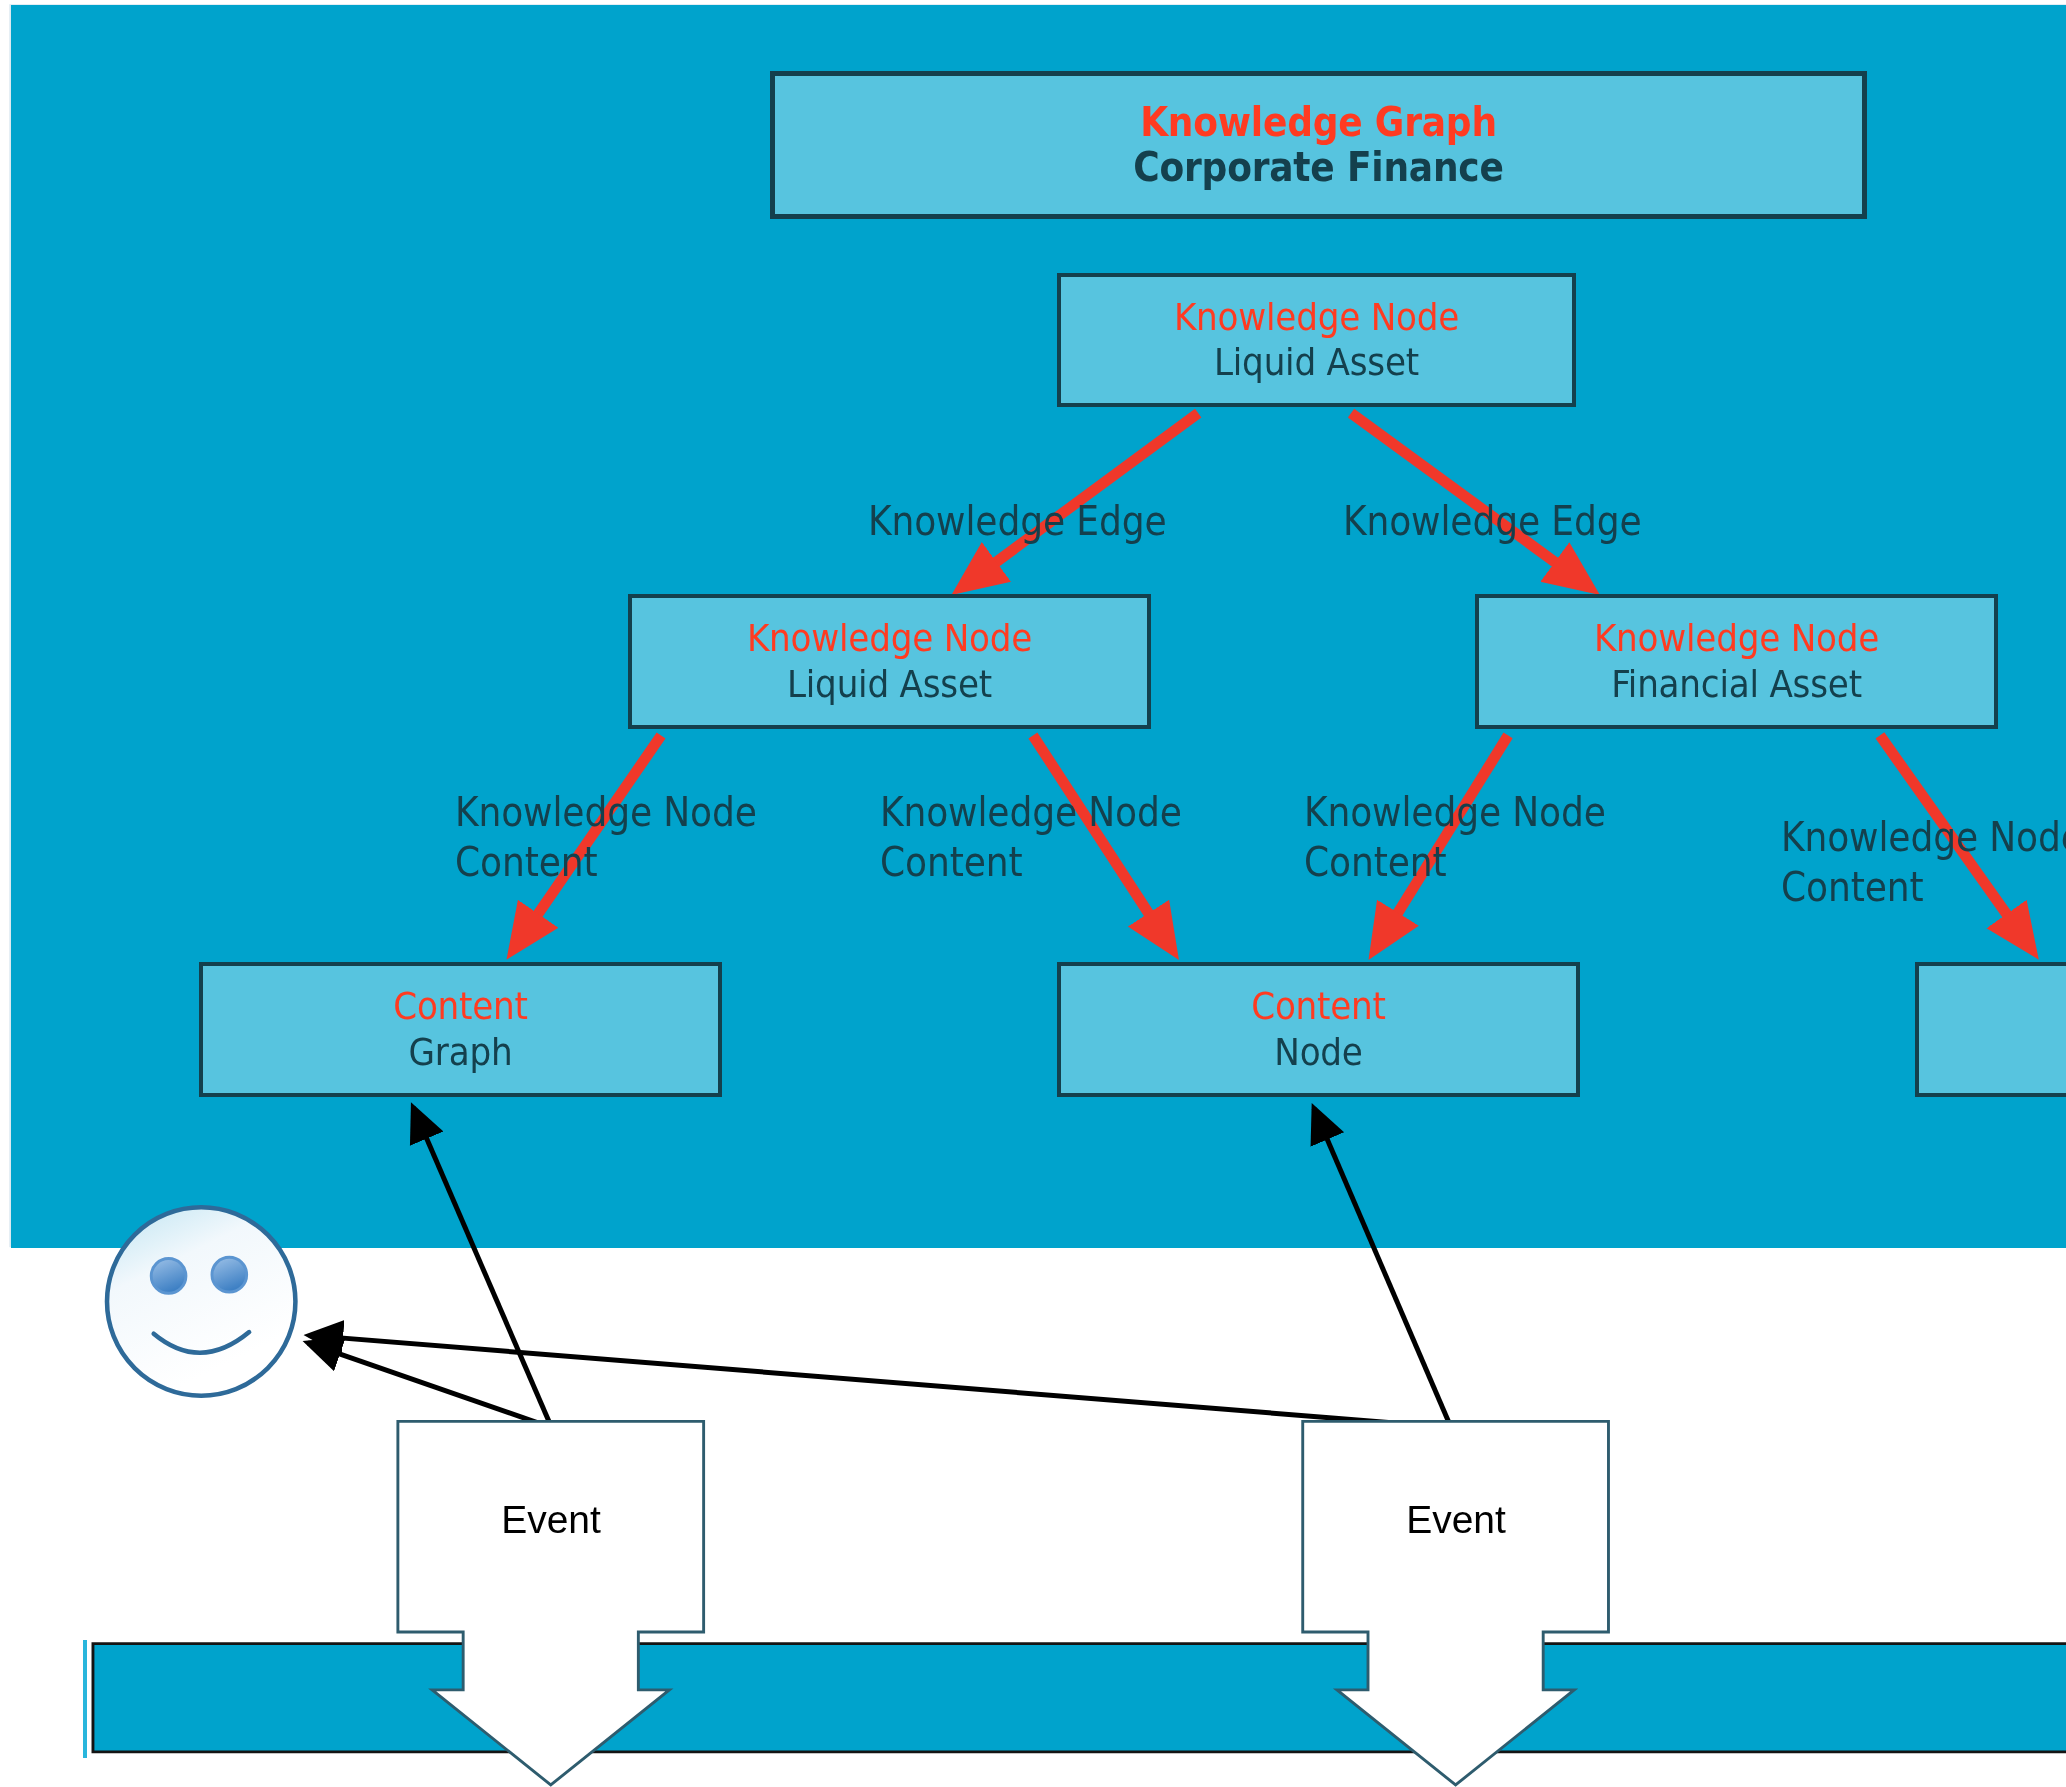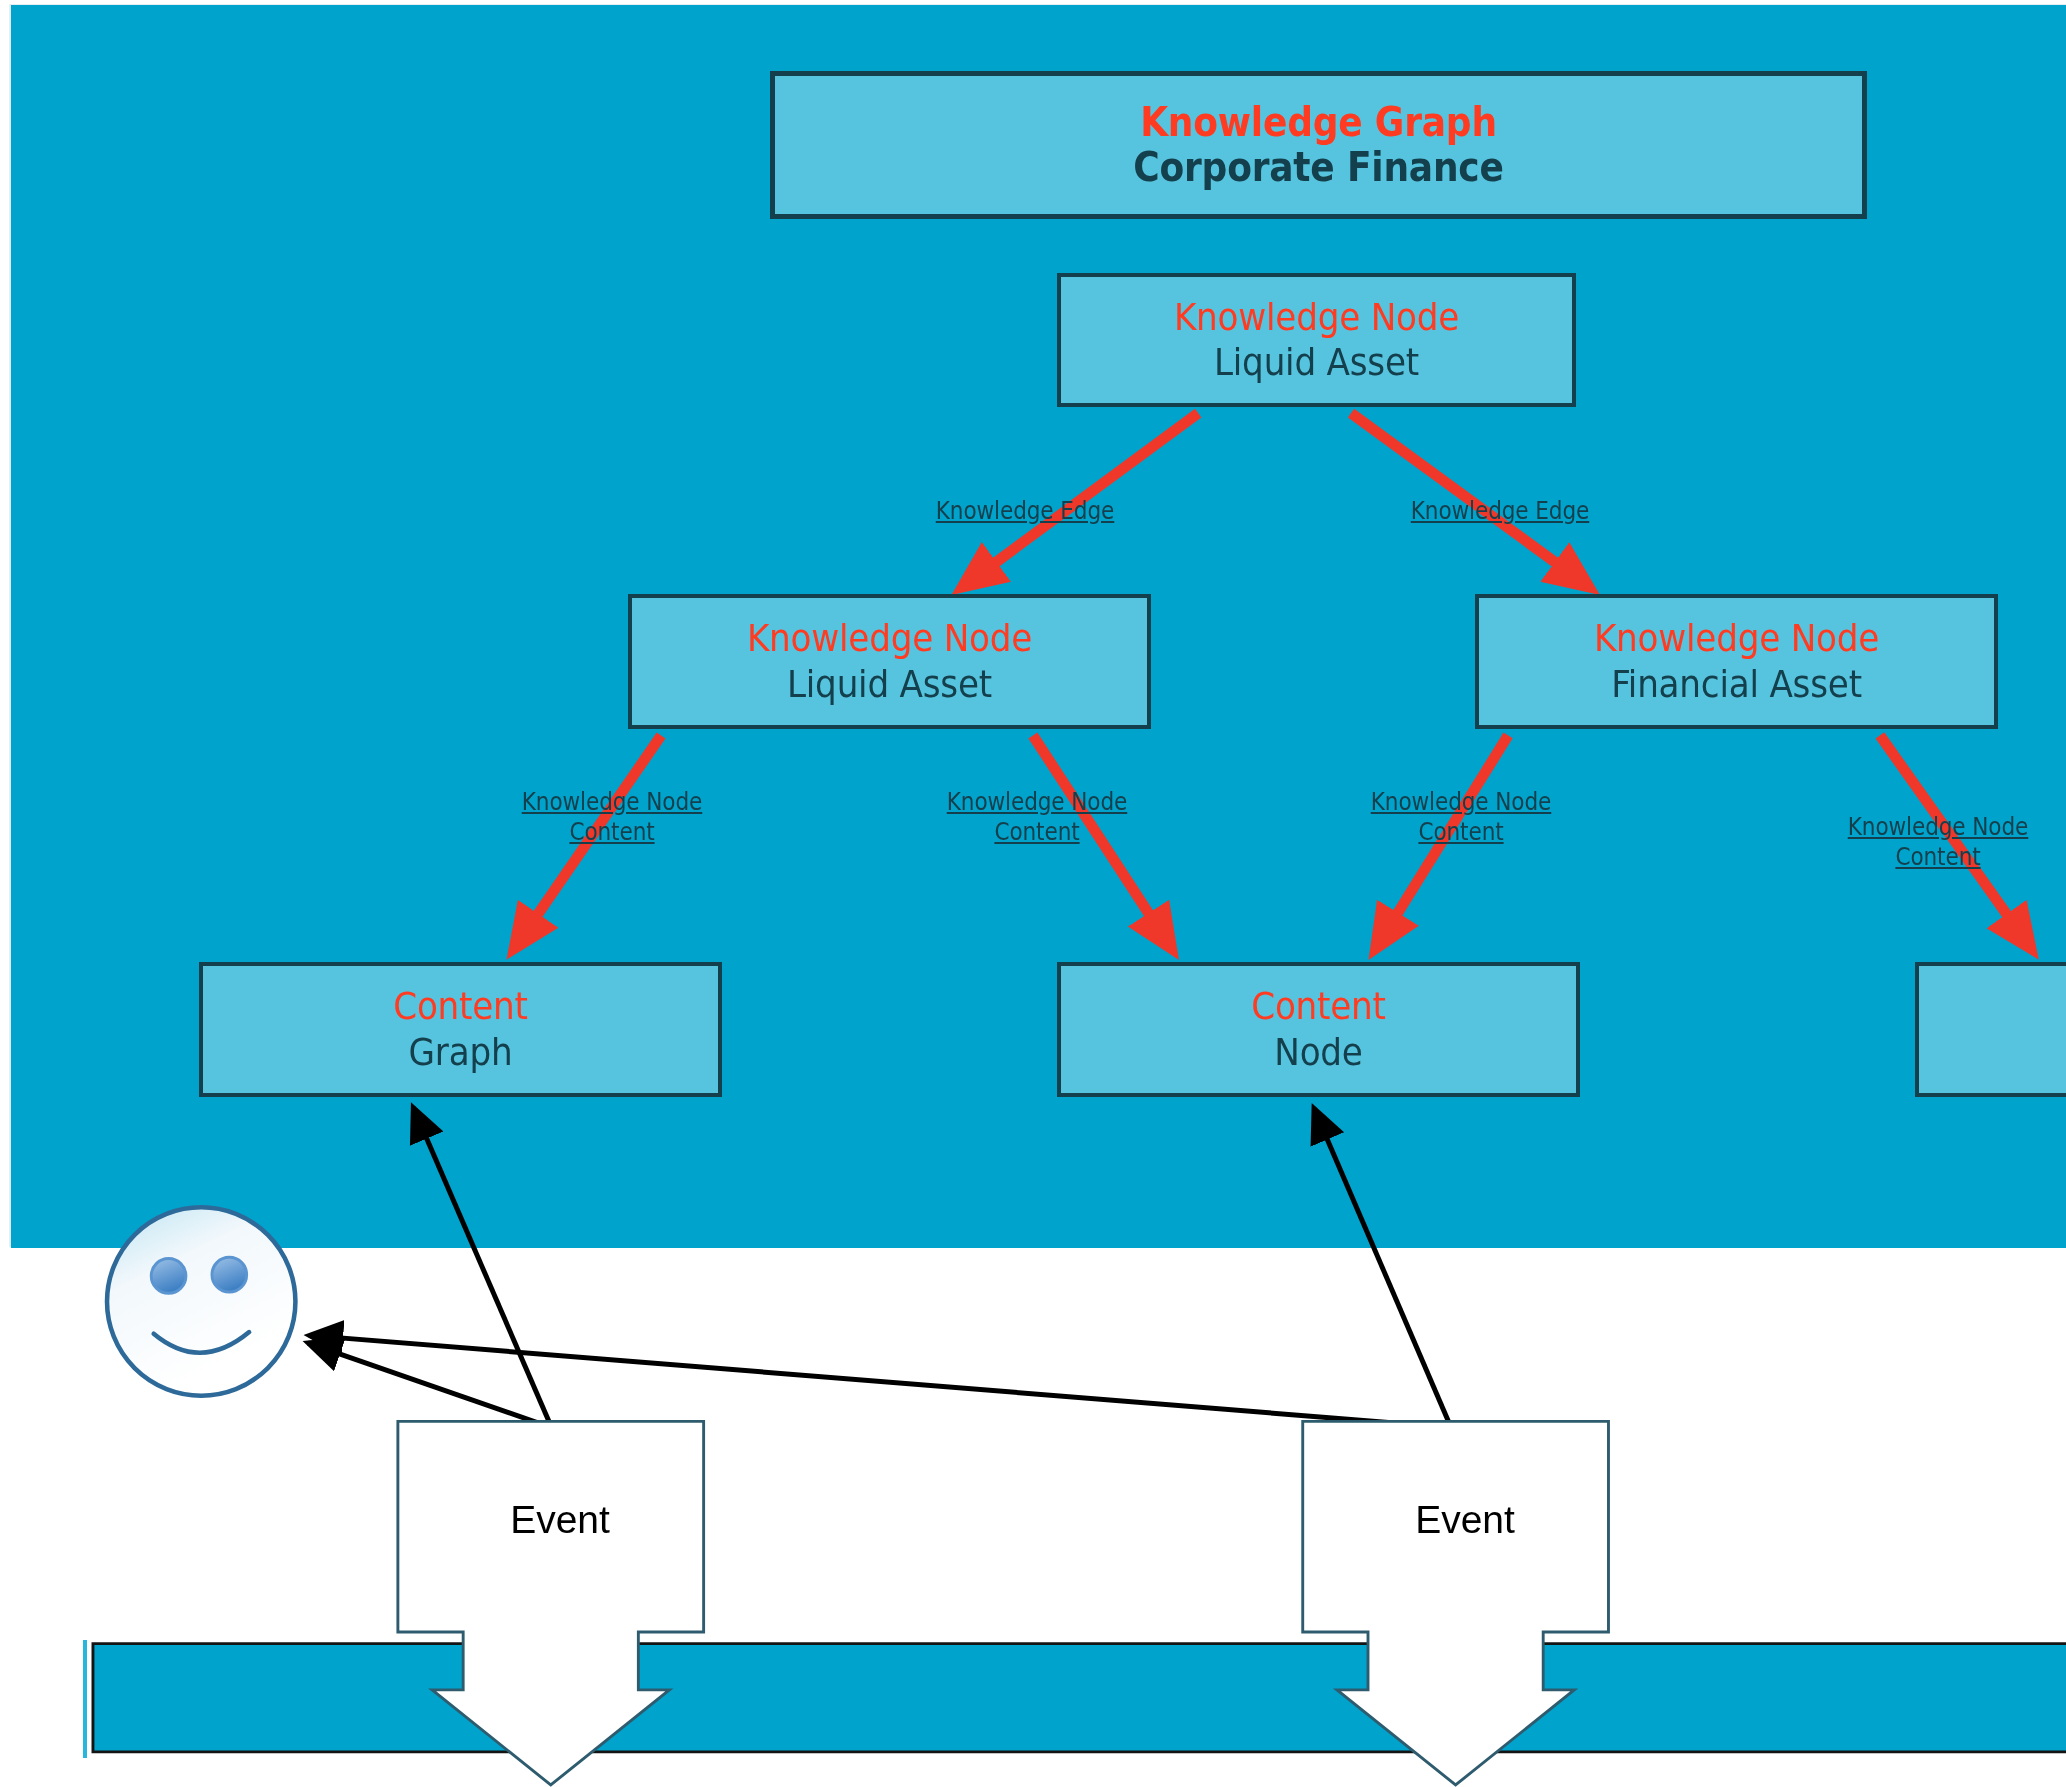--- a/index.html
+++ b/index.html
@@ -85,45 +85,43 @@
   #node-c2 { left: 1014px; top: 962px; width: 523px; height: 135px; }
   #node-c3 { left: 1872px; top: 962px; width: 523px; height: 135px; }
   .content-node .ttl { font-size: 38px; margin-bottom: 4.1px; }
   .content-node .sub { font-size: 38px; }
 
   
   .edge-label {
     position: absolute;
     color: #14404D;
     font-family: "DejaVu Sans Condensed", "Liberation Sans Narrow", "Liberation Sans", sans-serif;
-    font-size: 24px;
+    font-size: 40px;
     line-height: 1.25;
-    text-align: center;
     white-space: pre-line;
     letter-spacing: -0.1px;
-    text-decoration: underline;
   }
   #lbl-ke-left  { left: 868px; top: 496px; width: 314px; }
   #lbl-ke-right { left: 1343px; top: 496px; width: 314px; }
   #lbl-knc-1 { left: 455px; top: 787px; width: 314px; }
   #lbl-knc-2 { left: 880px; top: 787px; width: 314px; }
   #lbl-knc-3 { left: 1304px; top: 787px; width: 314px; }
   #lbl-knc-4 { left: 1781px; top: 812px; width: 314px; }
 
   
   .event {
     position: absolute;
     width: 306px;
     height: 248px;
   }
   #event-1 { left: 398px; top: 1422px; }
   #event-2 { left: 1303px; top: 1422px; }
   .event .elabel {
     position: absolute;
-    left: 9px; top: 76px;
+    left: 0; top: 76px;
     width: 306px;
     text-align: center;
     font-family: "Liberation Sans", sans-serif;
     font-size: 39px;
     color: #000000;
   }
   #tl-tick {
     position: absolute;
     left: 83px; top: 1640px;
     width: 3.7px; height: 118px;

